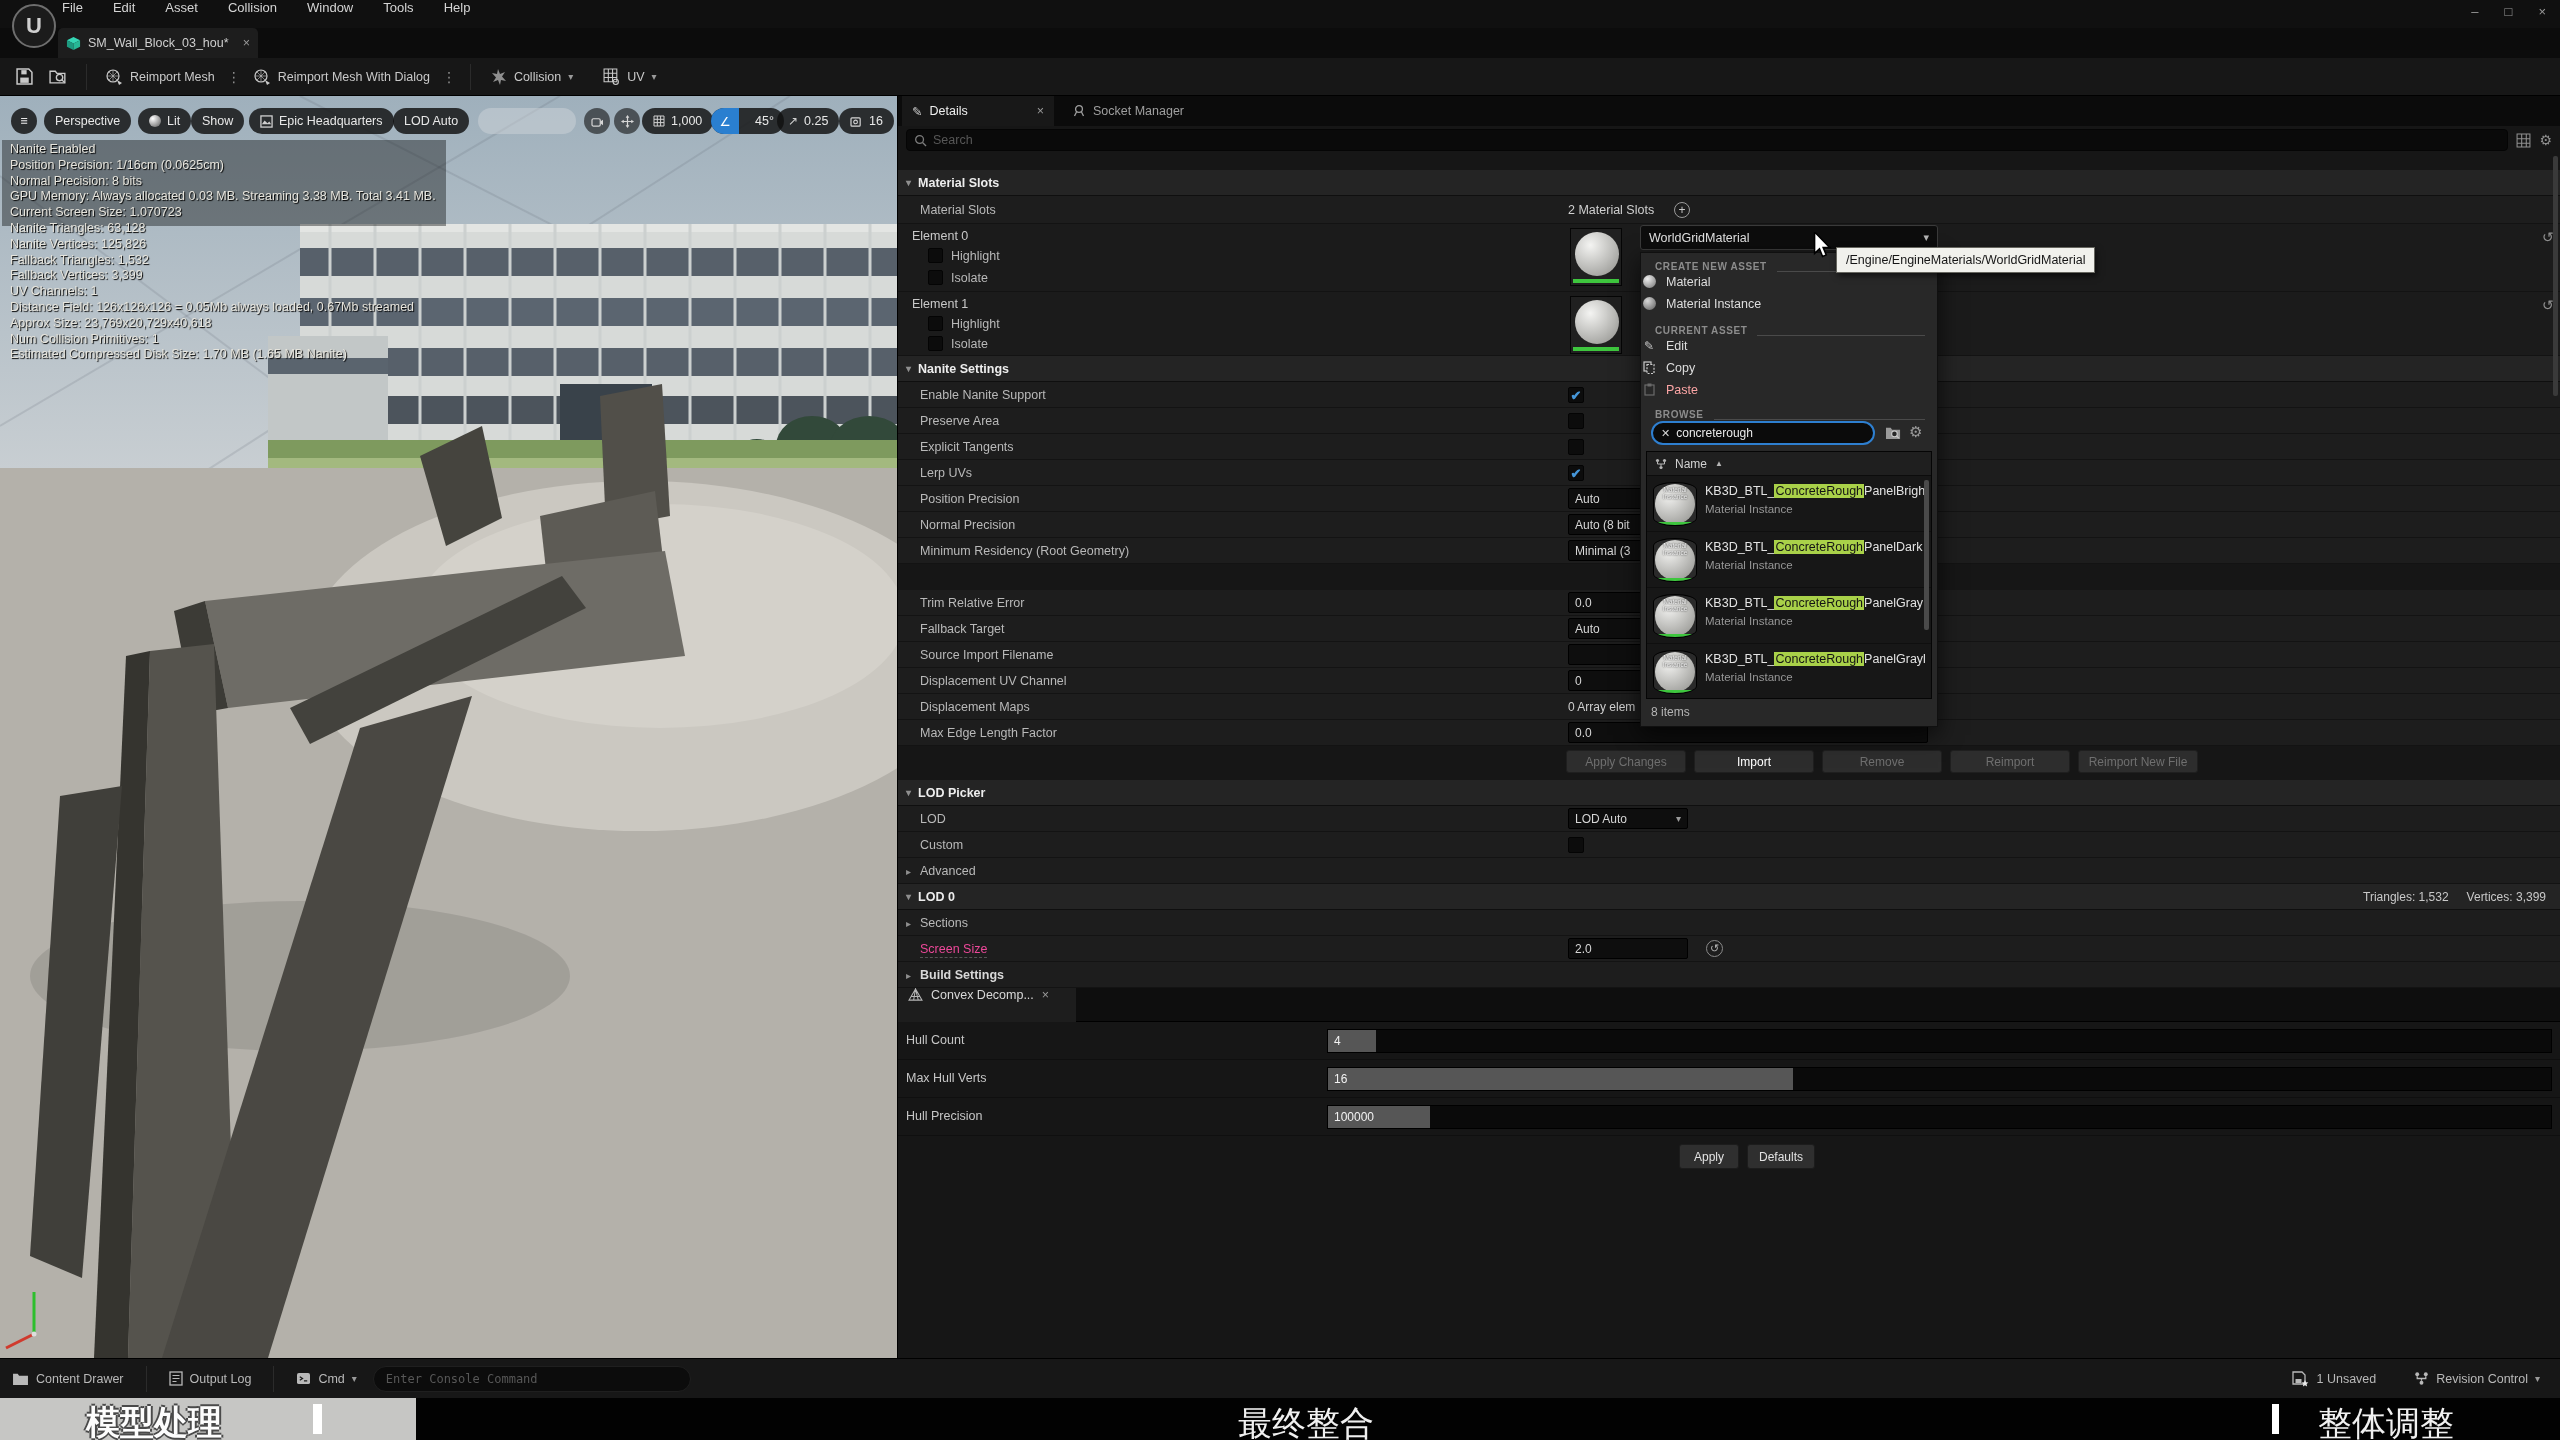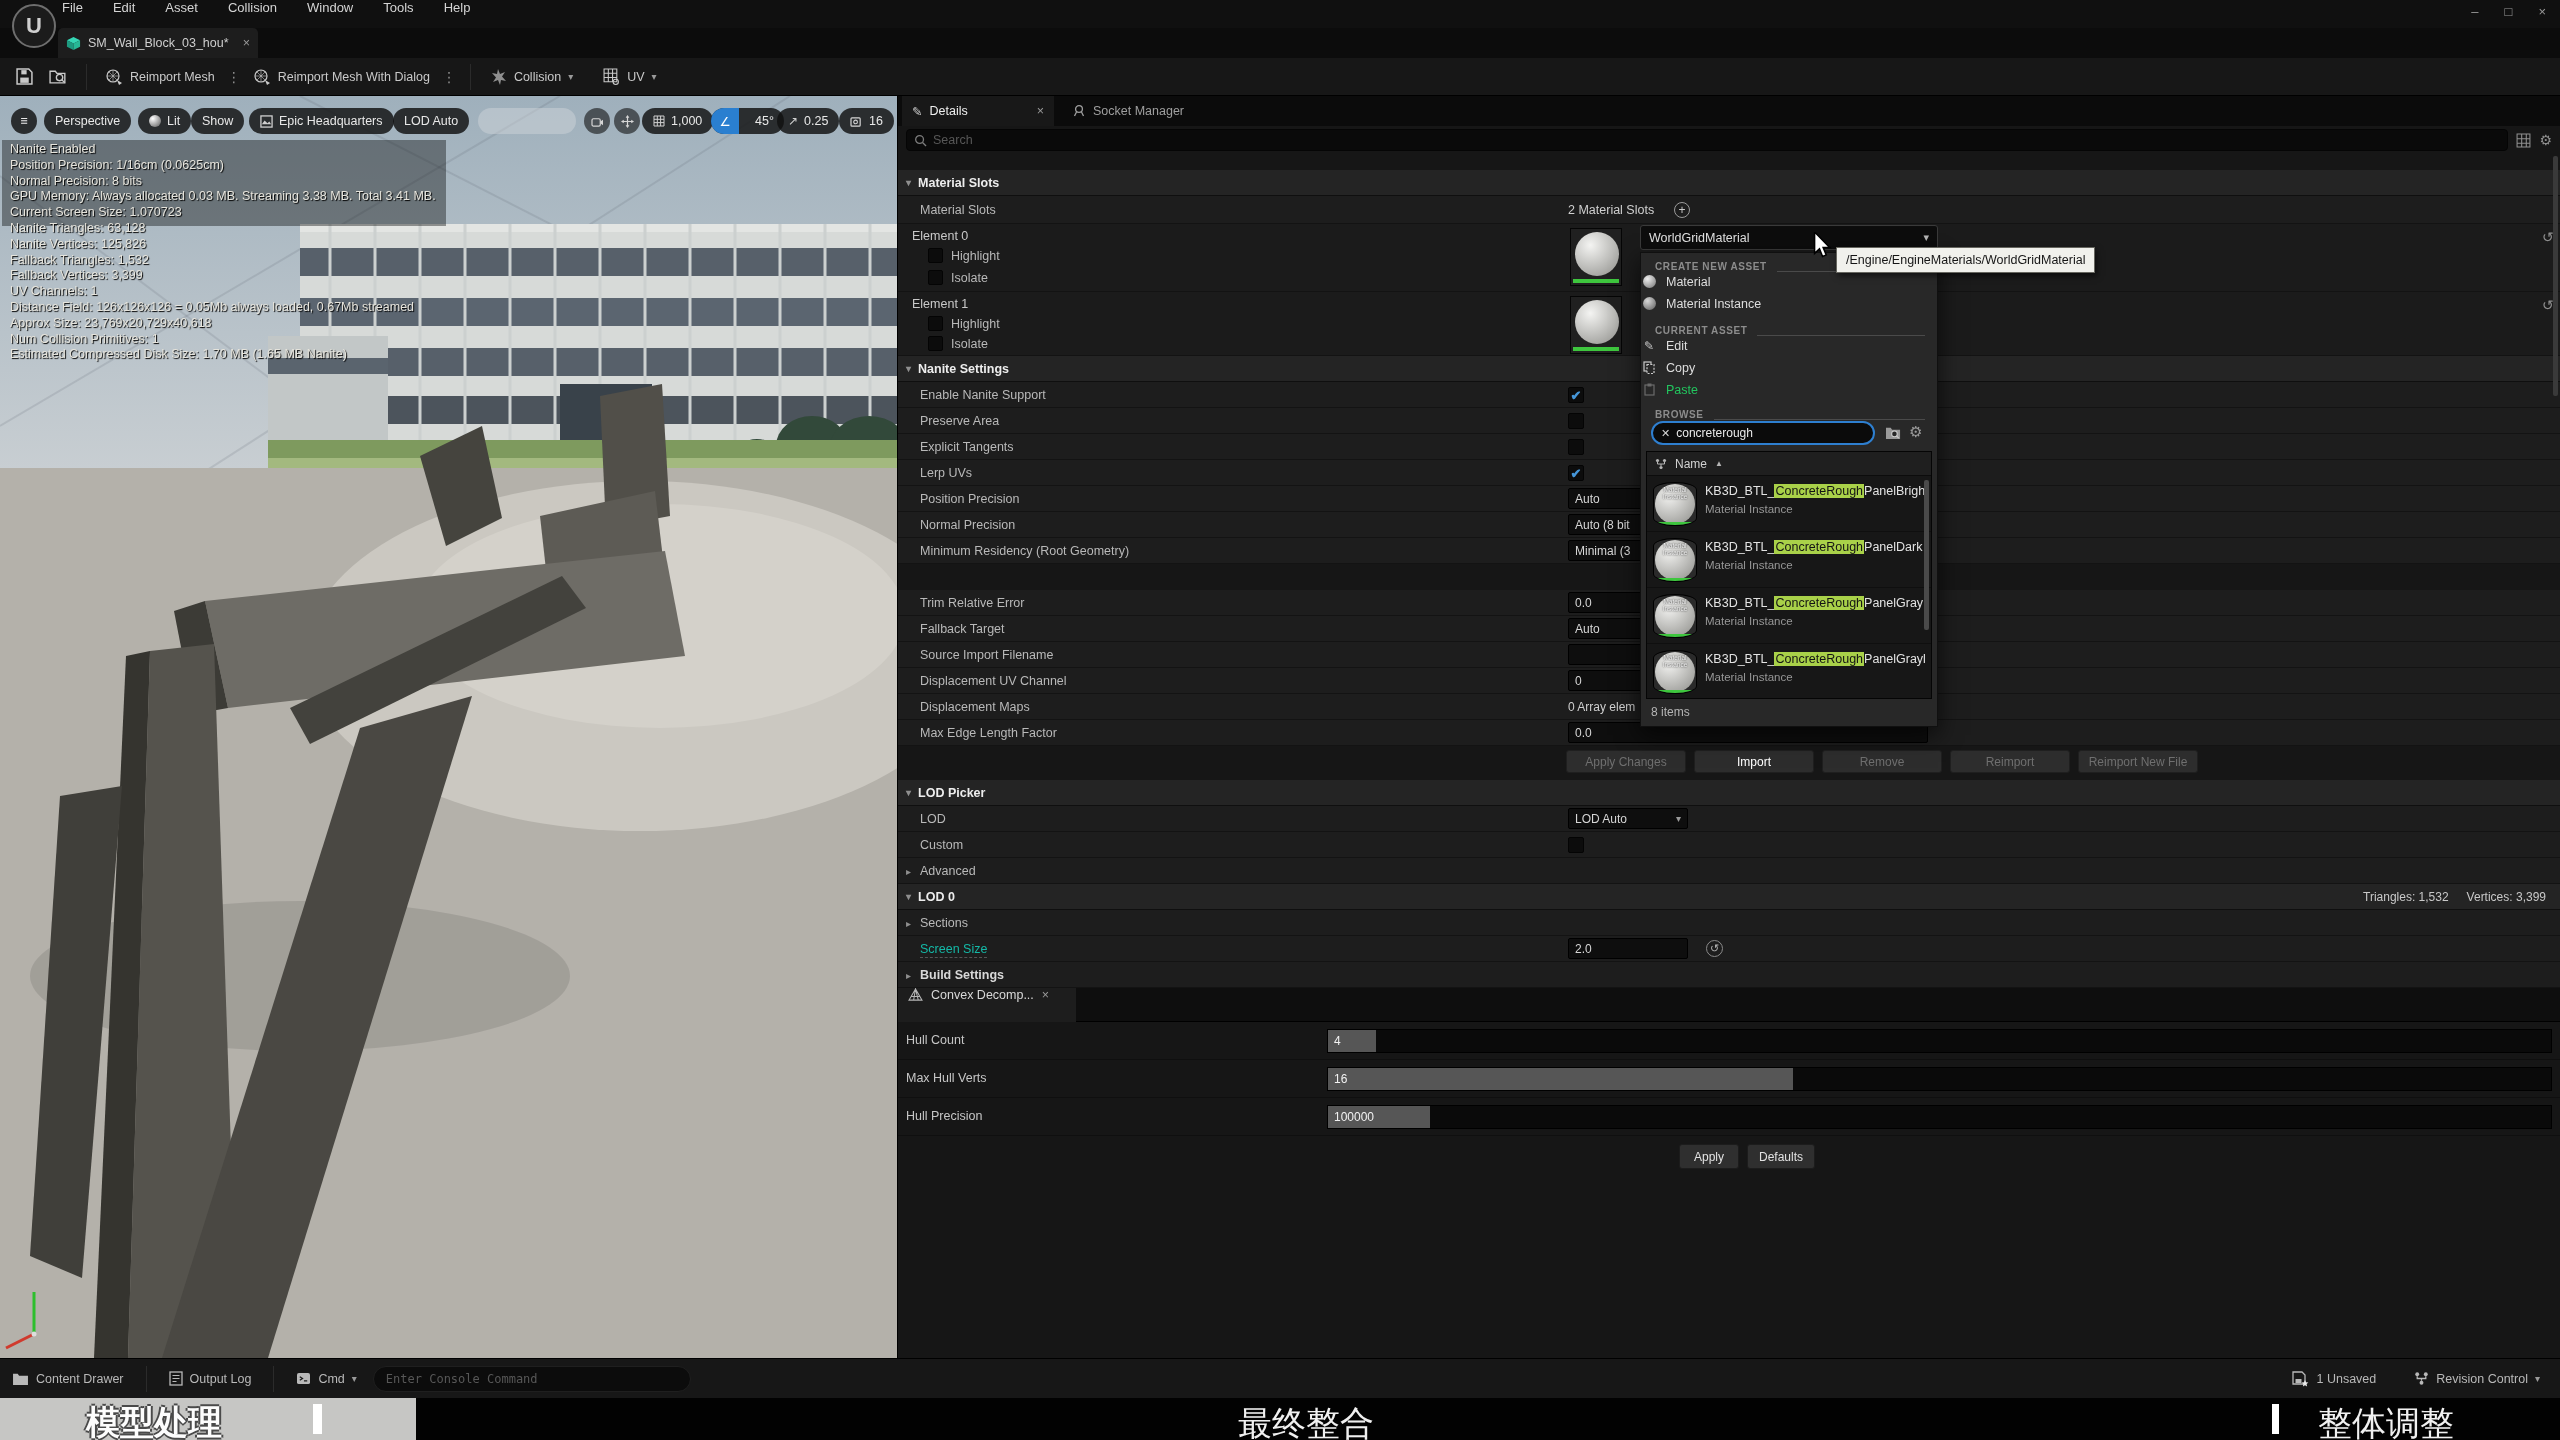--- a/index.html
+++ b/index.html
@@ -60,21 +60,21 @@
 .dbtn.primary{color:#fff}
 .btnrow{position:absolute;left:668px;display:flex;gap:8px}
 
 
 .combo{position:absolute;left:742px;top:129px;width:298px;height:25px;background:#0d0d0d;border:1px solid #3a3a3a;border-radius:3px;display:flex;align-items:center;padding:0 8px;color:#e0e0e0;font-size:12.5px;z-index:30}
 .combo .chev{margin-left:auto;color:#b5b5b5;font-size:11px}
 .popup{position:absolute;left:742px;top:156px;width:298px;height:475px;background:#282828;border:1px solid #101010;box-shadow:0 8px 22px rgba(0,0,0,.65);z-index:40}
 .msec{position:absolute;left:14px;right:12px;display:flex;align-items:flex-end;color:#8c8c8c;font-size:10px;font-weight:bold;letter-spacing:.6px}
 .msec .line{flex:1;height:1px;background:#4a4a4a;margin-left:10px}
 .mitm{position:absolute;left:0;width:100%;height:22px;display:flex;gap:9px;padding-left:0;color:#dedede;font-size:12.5px}
-.mitm.disabled{color:#22c55e}
+.mitm.disabled{color:#fca5a5}
 .micon{width:16px;display:flex;justify-content:center;color:#c9c9c9;font-size:12px}
 .msphere{width:13px;height:13px;border-radius:50%;background:radial-gradient(circle at 35% 30%,#efefef,#6f6f6f)}
 .msearch{position:absolute;left:10px;top:168px;width:224px;height:24px;border-radius:12px;background:#0b0b0b;border:2px solid #2e7fd0;display:flex;align-items:center;padding:0 8px;gap:6px}
 .msearch input{flex:1;color:#eaeaea;font-size:12px;width:100%}
 .mlistframe{position:absolute;left:5px;top:198px;width:286px;height:248px;background:#151515;border:1px solid #050505;overflow:hidden}
 .mlisthdr{position:absolute;left:0;top:0;width:100%;height:24px;background:#1f1f1f;border-bottom:1px solid #0c0c0c;display:flex;align-items:center;gap:8px;padding-left:8px;color:#d2d2d2;font-size:12px}
 .mrow{position:absolute;left:0;width:100%;height:56px;background:#171717;border-bottom:1px solid #0f0f0f}
 .mthumb{position:absolute;left:6px;top:6px;width:44px;height:44px;background:#2a2a2a;border:1px solid #000;border-radius:50%/18%;overflow:hidden}
 .mthumb .ball{position:absolute;left:1px;top:1px;width:40px;height:40px;border-radius:50%;background:radial-gradient(circle at 35% 30%,#f2f2f0,#8d8d89)}
 .mthumb .tlabel{position:absolute;left:0;top:3px;width:100%;text-align:center;font-size:6.5px;line-height:7px;color:#f2f2f2;text-shadow:0 0 2px #000}
@@ -521,21 +521,21 @@
       <span style="margin-left:auto;display:flex;gap:18px;padding-right:14px;font-weight:normal;color:#c9c9c9;font-size:12px">
         <span>Triangles: 1,532</span>
         <span>Vertices: 3,399</span>
       </span>
     </div>
     <div class="nrow" style="top:814px">
         <span class="tri" style="position:absolute;left:8px;top:8px">▸</span>
         <span class="nlabel">Sections</span>
       </div>
     <div class="nrow" style="top:840px">
-      <span class="nlabel" style="color:#14b8a6;border-bottom:1px dashed #555;padding-bottom:1px">Screen Size</span>
+      <span class="nlabel" style="color:#ec4899;border-bottom:1px dashed #555;padding-bottom:1px">Screen Size</span>
       <span class="vbox" style="width:120px">
           <span>2.0</span>
         </span>
       <span style="position:absolute;left:808px;top:4px;width:17px;height:17px;border:1px solid #8a8a8a;border-radius:50%;color:#b5b5b5;font-size:11px;display:flex;align-items:center;justify-content:center">↺</span>
     </div>
     <div class="nrow" style="top:866px">
         <span class="tri" style="position:absolute;left:8px;top:8px">▸</span>
         <span class="nlabel" style="font-weight:bold;color:#d8d8d8">Build Settings</span>
       </div>
 

